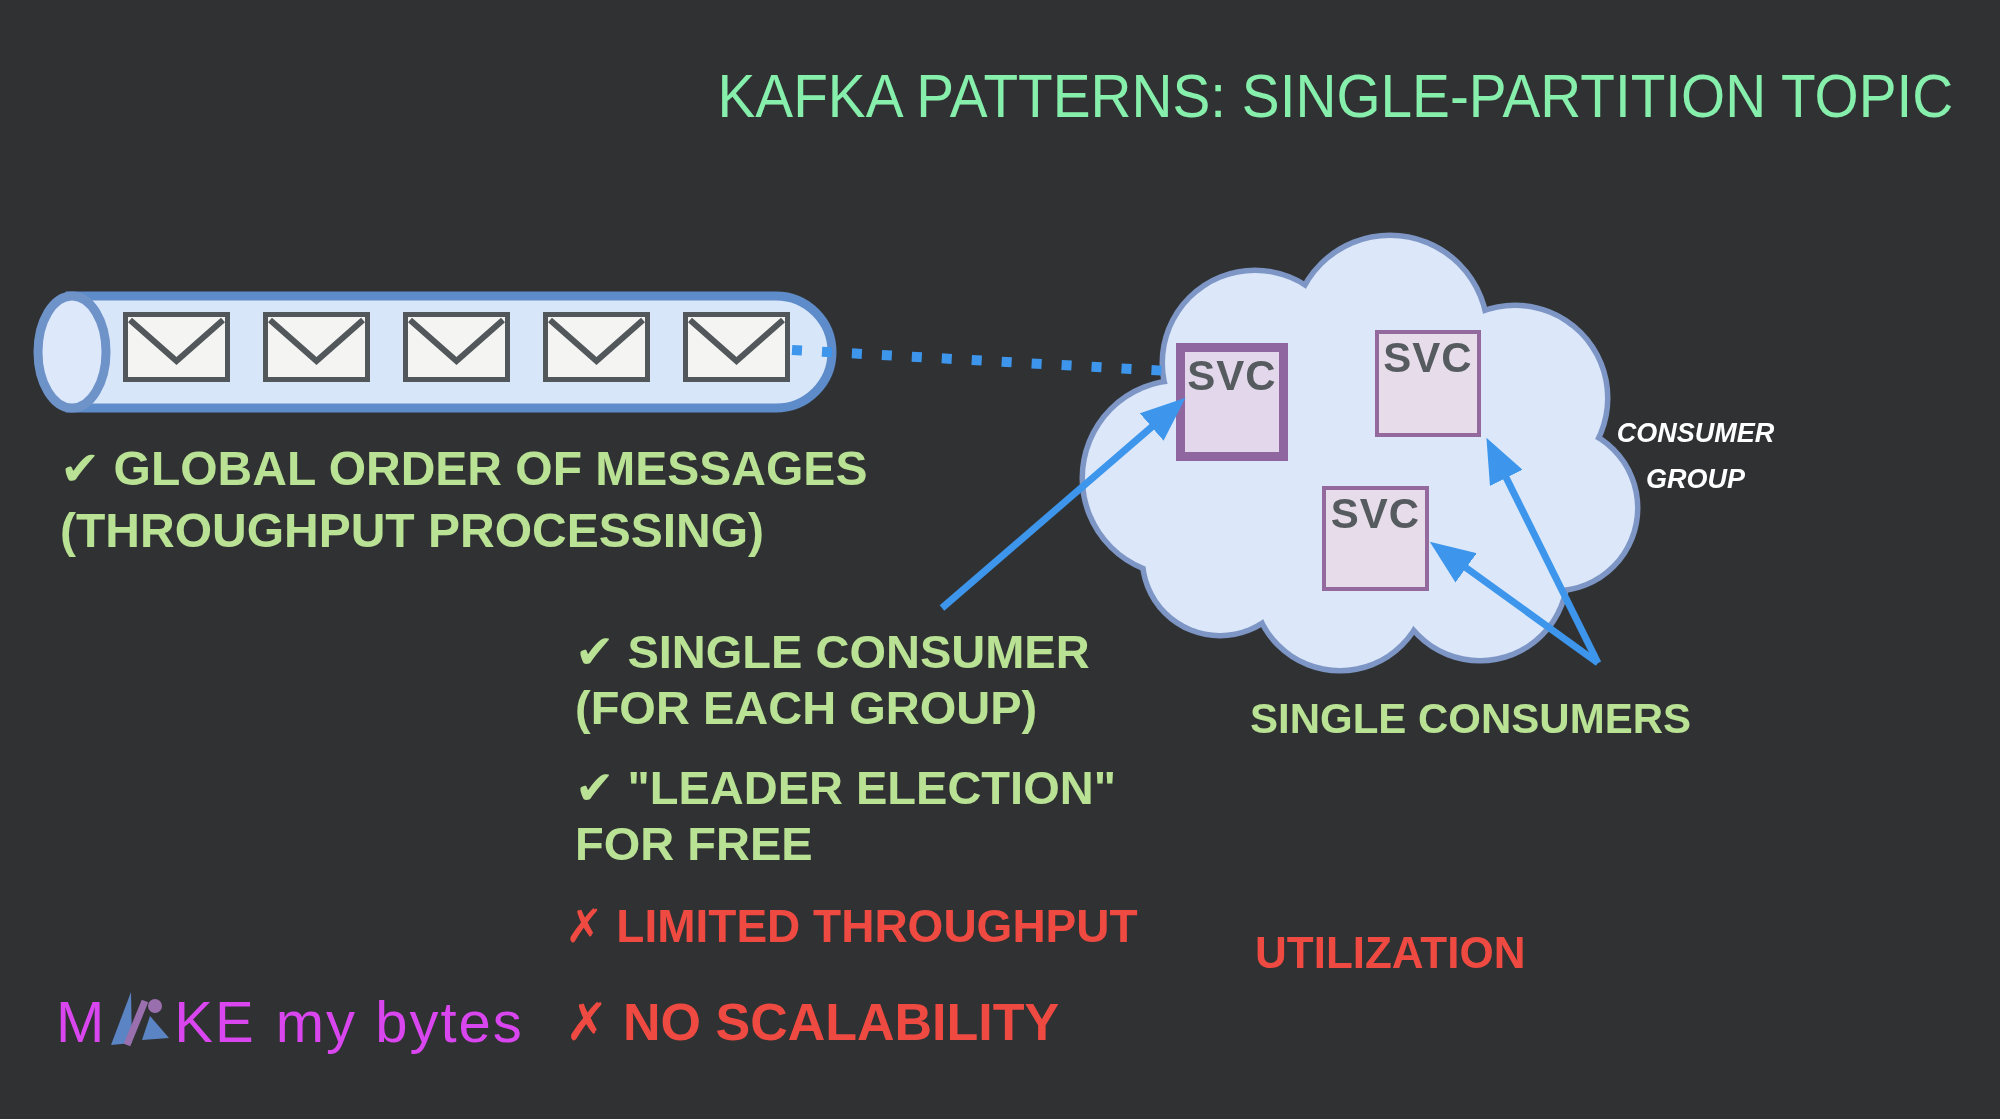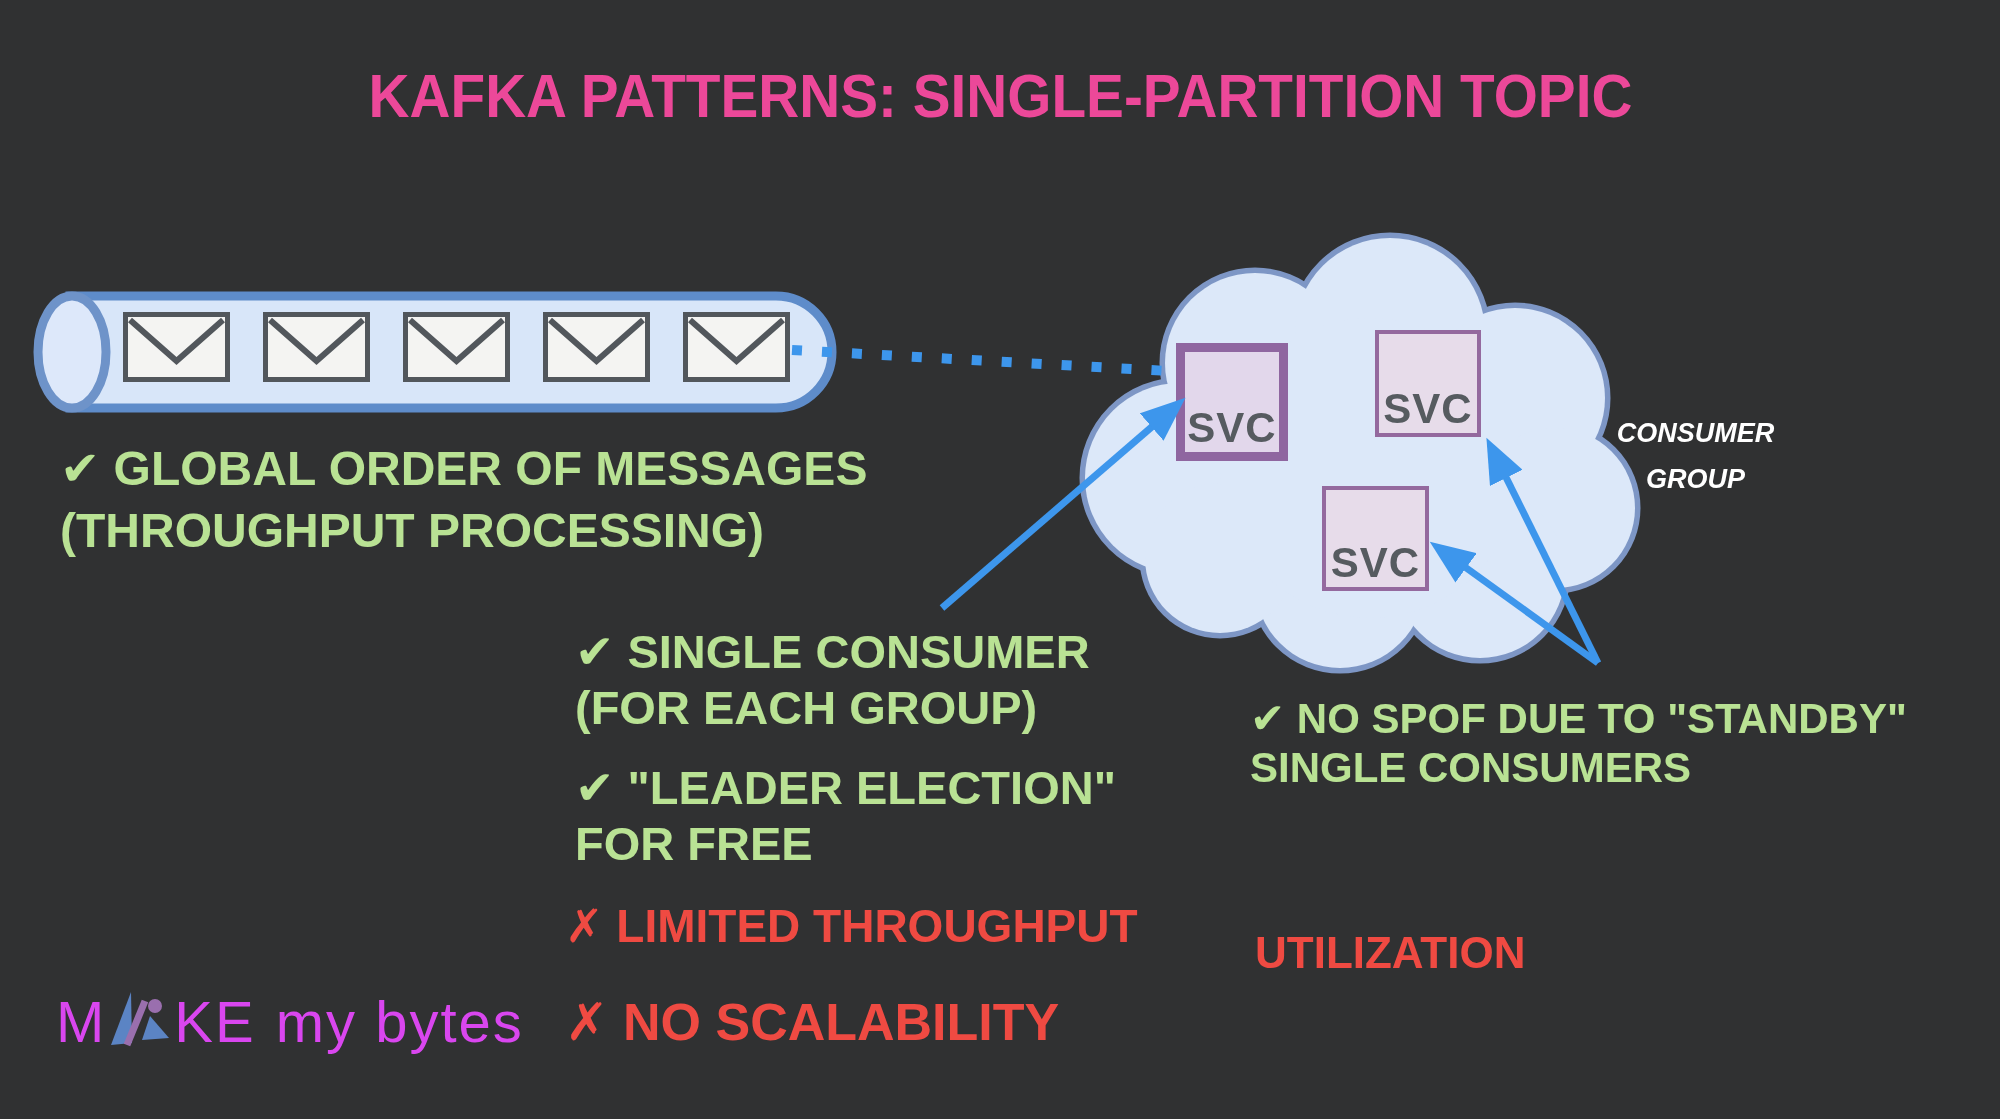--- a/index.html
+++ b/index.html
@@ -5,37 +5,37 @@
   html,body{margin:0;padding:0;}
   body{
     width:2000px;height:1119px;position:relative;overflow:hidden;
     background:#303132;
     font-family:"Liberation Sans","DejaVu Sans",sans-serif;
   }
   .abs{position:absolute;}
 
   
   .title{
-    top:64px;left:0;width:2000px;text-align:center;
-    color:#ec4899;font-weight:bold;font-size:61px;line-height:64px;
+    top:64px;left:0;width:2000px;text-align:right;
+    color:#86efac;font-weight:normal;font-size:61px;line-height:64px;
     white-space:nowrap;
   }
   .title .squeeze{display:inline-block;transform:scaleX(.93);transform-origin:center;}
 
   
   .envelope{
     width:107px;height:70px;box-sizing:border-box;
     background:#f4f4f2;border:5px solid #52575c;z-index:3;
   }
   .envelope svg{display:block;width:100%;height:100%;}
 
   
   .svcbox{
     box-sizing:border-box;z-index:4;
-    display:flex;align-items:flex-end;justify-content:center;
+    display:flex;align-items:flex-start;justify-content:center;
     color:#565b60;font-weight:bold;font-size:42px;letter-spacing:1px;
   }
   .svc-primary{background:#e2d7eb;border:9px solid #8f66a0;}
   .svc-secondary{background:#e7dcea;border:4px solid #94699e;}
 
   
   .bullet{ text-align:left;font-weight:bold;white-space:nowrap;z-index:6;}
   .pro{color:#b9e294;}
   .con{color:#ef4a42;}
 
@@ -159,21 +159,20 @@
 
 <div class="abs bullet con" style="left:565px;top:900px;width:620px;font-size:46px;line-height:52px;">
   <div>✗ LIMITED THROUGHPUT</div>
 </div>
 
 <div class="abs bullet con" style="left:565px;top:996px;width:620px;font-size:52px;line-height:52px;">
   <div>✗ NO SCALABILITY</div>
 </div>
 
 <div class="abs bullet pro" style="left:1250px;top:694px;width:700px;font-size:42px;line-height:49px;">
-  <div>✔ NO SPOF DUE TO "STANDBY"</div>
   <div>SINGLE CONSUMERS</div>
 </div>
 
 <div class="abs bullet con" style="left:1255px;top:928px;width:680px;font-size:44px;line-height:50px;">
   <div>UTILIZATION</div>
 </div>
 
 <div class="abs logo">
   <span>M</span><svg width="64" height="60" viewBox="0 0 64 60">
     <polygon points="23,2 24,53 3,55" fill="#5b84c4"></polygon>

